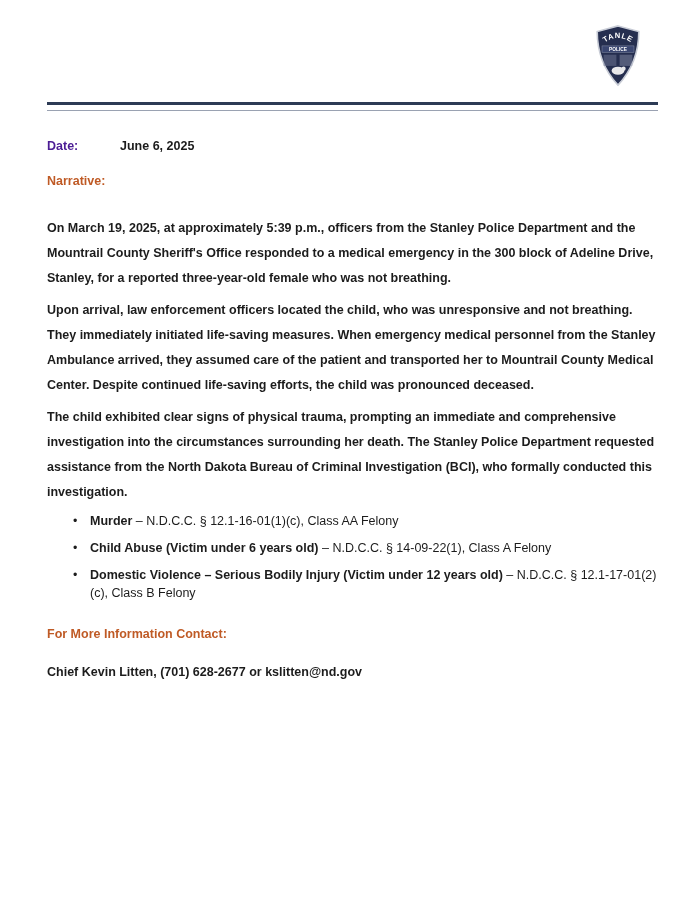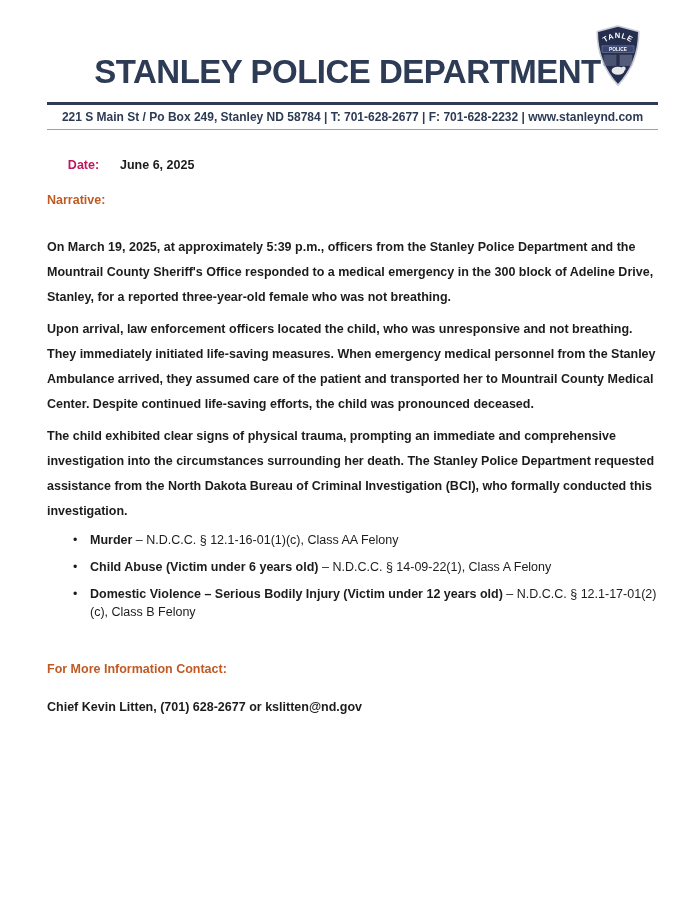--- a/index.html
+++ b/index.html
@@ -31,21 +31,21 @@
   }
   .rule-thin { height: 1px; background: #9aa2b2; margin-top: 5px; }
 
   
   .media-release {
     margin-top: 55px;
     text-align: center;
     font-size: 13px; font-weight: 700; color: #bf5a25;
   }
   .date-row { margin-top: 28px; font-size: 12.5px; font-weight: 700; }
-  .date-label { color: #be185d; display: inline-block; width: 73px; text-align: center; }
+  .date-label { color: #4c1d95; display: inline-block; width: 73px; }
   .date-value { color: #1c1c1c; }
   .section-label {
     margin-top: 21px;
     font-size: 12.5px; font-weight: 700; color: #bf5a25;
   }
   .body-copy { margin-top: 28px; }
   .para {
     margin: 0 0 7px 0;
     font-size: 12.5px; font-weight: 700; color: #1c1c1c;
     line-height: 25px;
@@ -62,54 +62,52 @@
   .charges li:first-child { margin-top: 0; }
   .charges li .bullet-dot {
     position: absolute; left: 26px; top: 0;
     font-size: 12.5px; color: #1c1c1c;
   }
   .offense { font-weight: 700; }
   .statute { font-weight: 400; margin-top: 28px; }
 
   
   .contact-heading {
-    margin-top: 41px;
+    margin-top: 25px;
     font-size: 12.5px; font-weight: 700; color: #bf5a25;
   }
   .contact-line {
     margin-top: 24px;
     font-size: 12.5px; font-weight: 700; color: #1c1c1c;
   }
 </style>
 </head>
 <body>
 
 <div class="page">
 
   <div class="header">
-    <div class="dept-title">STANLEY POLICE DEPARTMENT</div>
 
     <svg class="badge" viewBox="0 0 60 78" xmlns="http://www.w3.org/2000/svg">
       <path d="M30 2 L56 9 Q56 48 30 76 Q4 48 4 9 Z" fill="#252e4f" stroke="#c8ccd6" stroke-width="2"></path>
       <path id="arcTop" d="M12 24 Q30 10 48 24" fill="none"></path>
       <text font-size="9.5" font-weight="bold" fill="#ffffff" font-family="Liberation Sans, sans-serif" letter-spacing="1">
         <textPath href="#arcTop" startOffset="50%" text-anchor="middle">STANLEY</textPath>
       </text>
       <rect x="10" y="27" width="40" height="8" fill="#3a4670" stroke="#8b93ab" stroke-width="0.6"></rect>
       <text x="30" y="33.5" font-size="6" font-weight="bold" fill="#ffffff" text-anchor="middle" font-family="Liberation Sans, sans-serif">POLICE</text>
       <path d="M12 38 h16 v14 h-16 z" fill="#6b7390" opacity="0.55"></path>
       <path d="M32 38 h16 v14 h-16 z" fill="#8d94ad" opacity="0.45"></path>
       <ellipse cx="30" cy="58" rx="8" ry="5" fill="#e8e8ea"></ellipse>
       <circle cx="37" cy="55.5" r="2.6" fill="#e8e8ea"></circle>
     </svg>
   </div>
 
   <div class="rule-thick"></div>
 
-  <div class="address">221 S Main St / Po Box 249, Stanley ND 58784 | T: 701-628-2677 | F: 701-628-2232 | www.stanleynd.com</div>
 
   <div class="rule-thin"></div>
 
 
   <div class="date-row">
     <span class="date-label">Date:</span><span class="date-value">June 6, 2025</span>
   </div>
 
   <div class="section-label">Narrative:</div>
 

